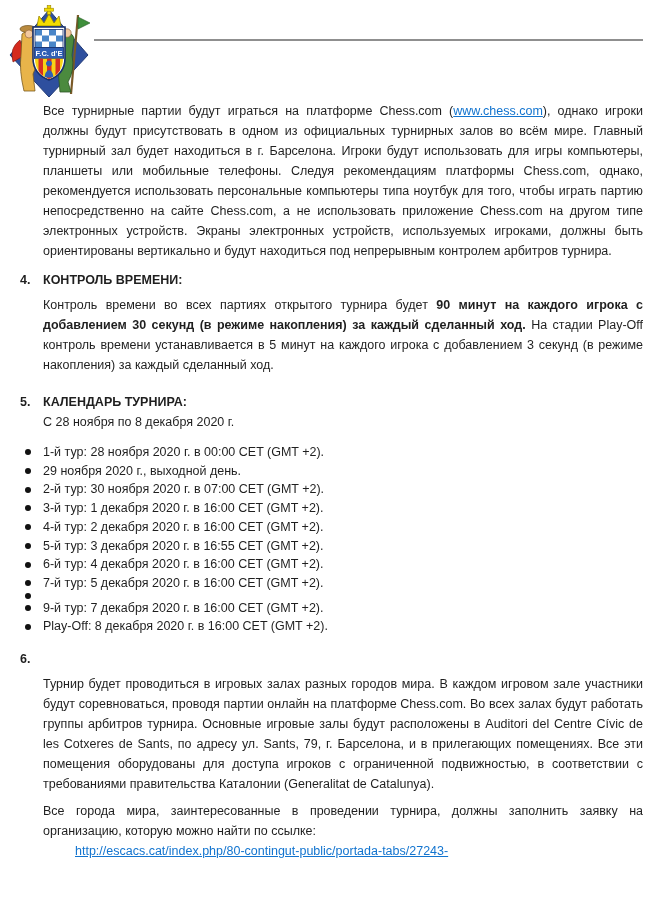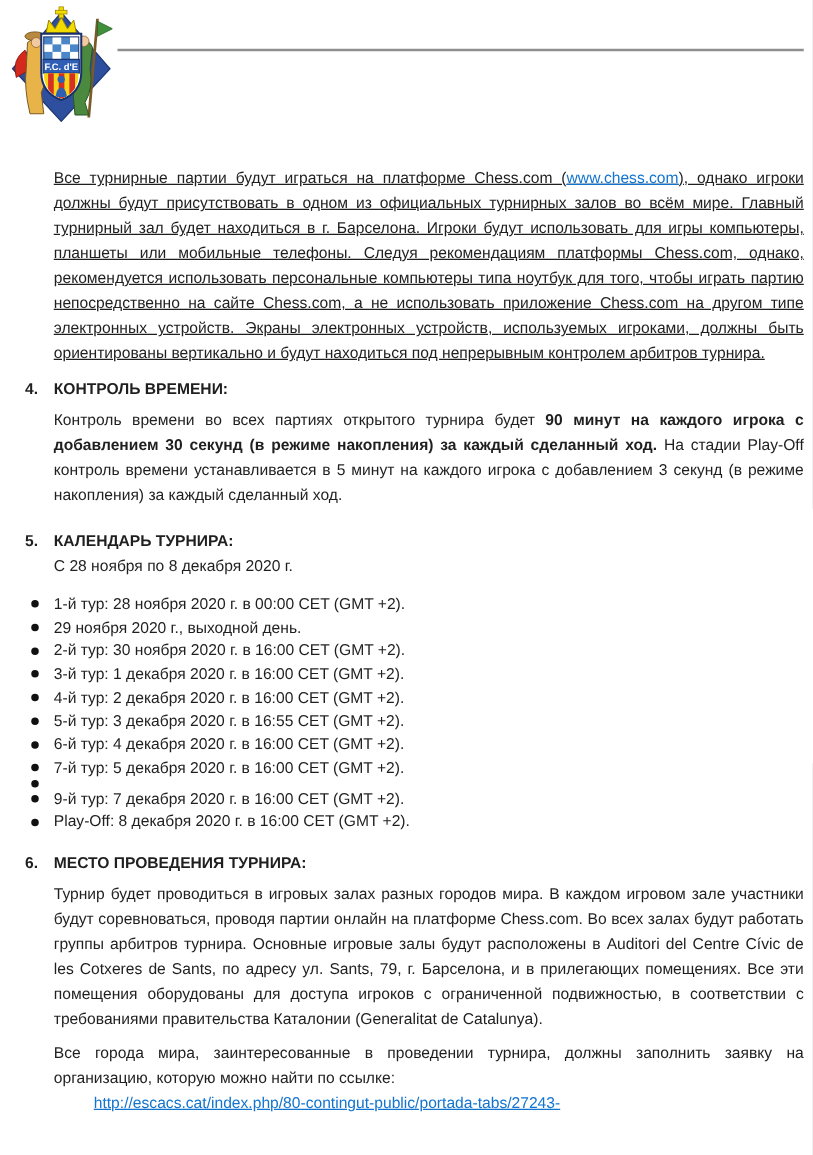--- a/index.html
+++ b/index.html
@@ -14,21 +14,21 @@
     line-height:20px;
     color:#1f1f1f;
   }
   
   .header { position:relative; height:100px; }
   .logo { position:absolute; left:8px; top:4px; }
   .divider { position:absolute; left:94px; right:7px; top:39px; height:2px; background:#8f8f8f; }
   
   .content { padding:0 7px 0 43px; }
   p { margin:0; text-align:justify; }
-  .intro { margin-top:32px;text-decoration:underline; }
+  .intro { margin-top:1px; }
   .heading { font-weight:bold; display:flex; margin-left:-23px; text-align:left; }
   .heading .num { flex:0 0 23px; width:23px; }
   .h4 { margin-top:9px; }
   .para { margin-top:5px; }
   .h5 { margin-top:17px; }
   .date-range { text-align:left; }
   .schedule { list-style:none; margin:11px 0 0 -18px; padding:0; }
   .schedule li { display:flex; align-items:center; line-height:18.7px; }
   .bullet { flex:0 0 6px; width:6px; height:6px; border-radius:50%; background:#111; margin-right:12px; }
   .h6 { margin-top:13px; }
@@ -115,21 +115,21 @@
       <li>
           <span class="bullet"></span>
           <span>1-й тур: 28 ноября 2020 г. в 00:00 CET (GMT +2).</span>
         </li>
       <li>
           <span class="bullet"></span>
           <span>29 ноября 2020 г., выходной день.</span>
         </li>
       <li>
           <span class="bullet"></span>
-          <span>2-й тур: 30 ноября 2020 г. в 16:00 CET (GMT +2).</span>
+          <span>2-й тур: 30 ноября 2020 г. в 07:00 CET (GMT +2).</span>
         </li>
       <li>
           <span class="bullet"></span>
           <span>3-й тур: 1 декабря 2020 г. в 16:00 CET (GMT +2).</span>
         </li>
       <li>
           <span class="bullet"></span>
           <span>4-й тур: 2 декабря 2020 г. в 16:00 CET (GMT +2).</span>
         </li>
       <li>
@@ -152,21 +152,20 @@
           <span>9-й тур: 7 декабря 2020 г. в 16:00 CET (GMT +2).</span>
         </li>
       <li>
           <span class="bullet"></span>
           <span>Play-Off: 8 декабря 2020 г. в 16:00 CET (GMT +2).</span>
         </li>
     </ul>
 
     <div class="heading h6">
       <span class="num">6.</span>
-      <span>МЕСТО ПРОВЕДЕНИЯ ТУРНИРА:</span>
     </div>
     <p class="para">Турнир будет проводиться в игровых залах разных городов мира. В каждом игровом зале участники будут соревноваться, проводя партии онлайн на платформе Chess.com. Во всех залах будут работать группы арбитров турнира. Основные игровые залы будут расположены в Auditori del Centre Cívic de les Cotxeres de Sants, по адресу ул. Sants, 79, г. Барселона, и в прилегающих помещениях. Все эти помещения оборудованы для доступа игроков с ограниченной подвижностью, в соответствии с требованиями правительства Каталонии (Generalitat de Catalunya).</p>
 
     <p class="para apply">Все города мира, заинтересованные в проведении турнира, должны заполнить заявку на организацию, которую можно найти по ссылке:</p>
     <p class="link-line"><a class="link" href="#">http://escacs.cat/index.php/80-contingut-public/portada-tabs/27243-</a></p>
 
   </div>
 </div>
 
 </body></html>

